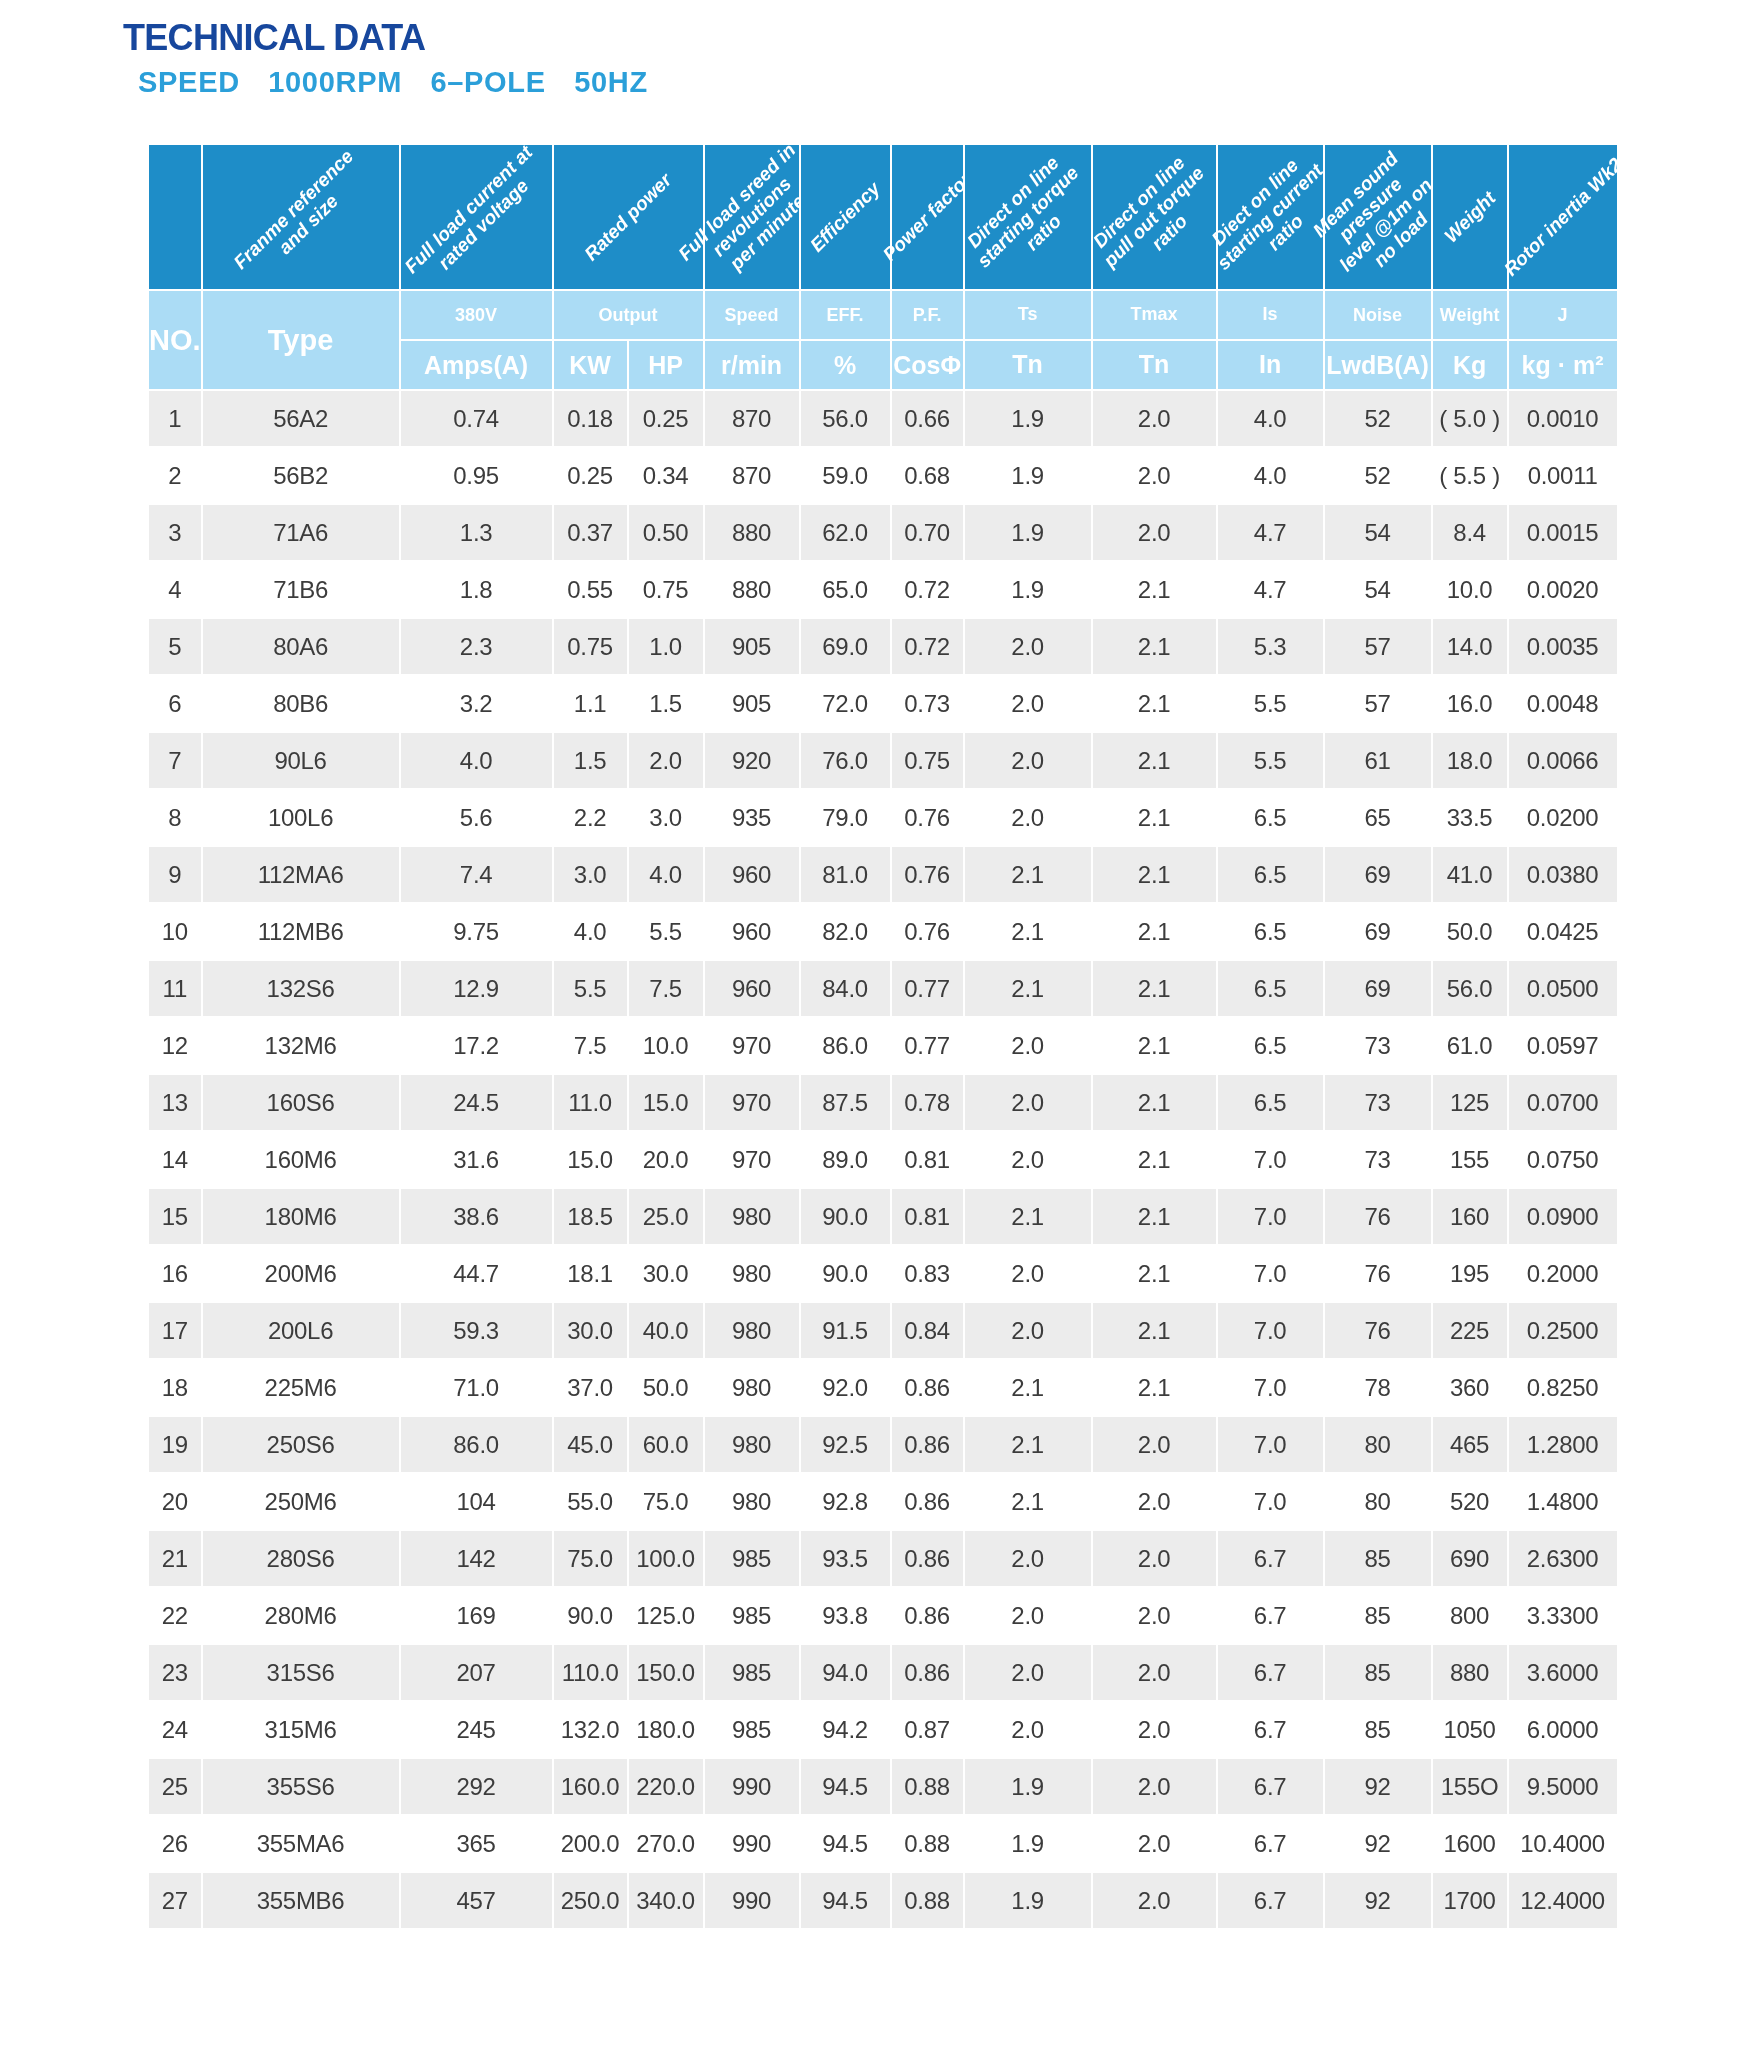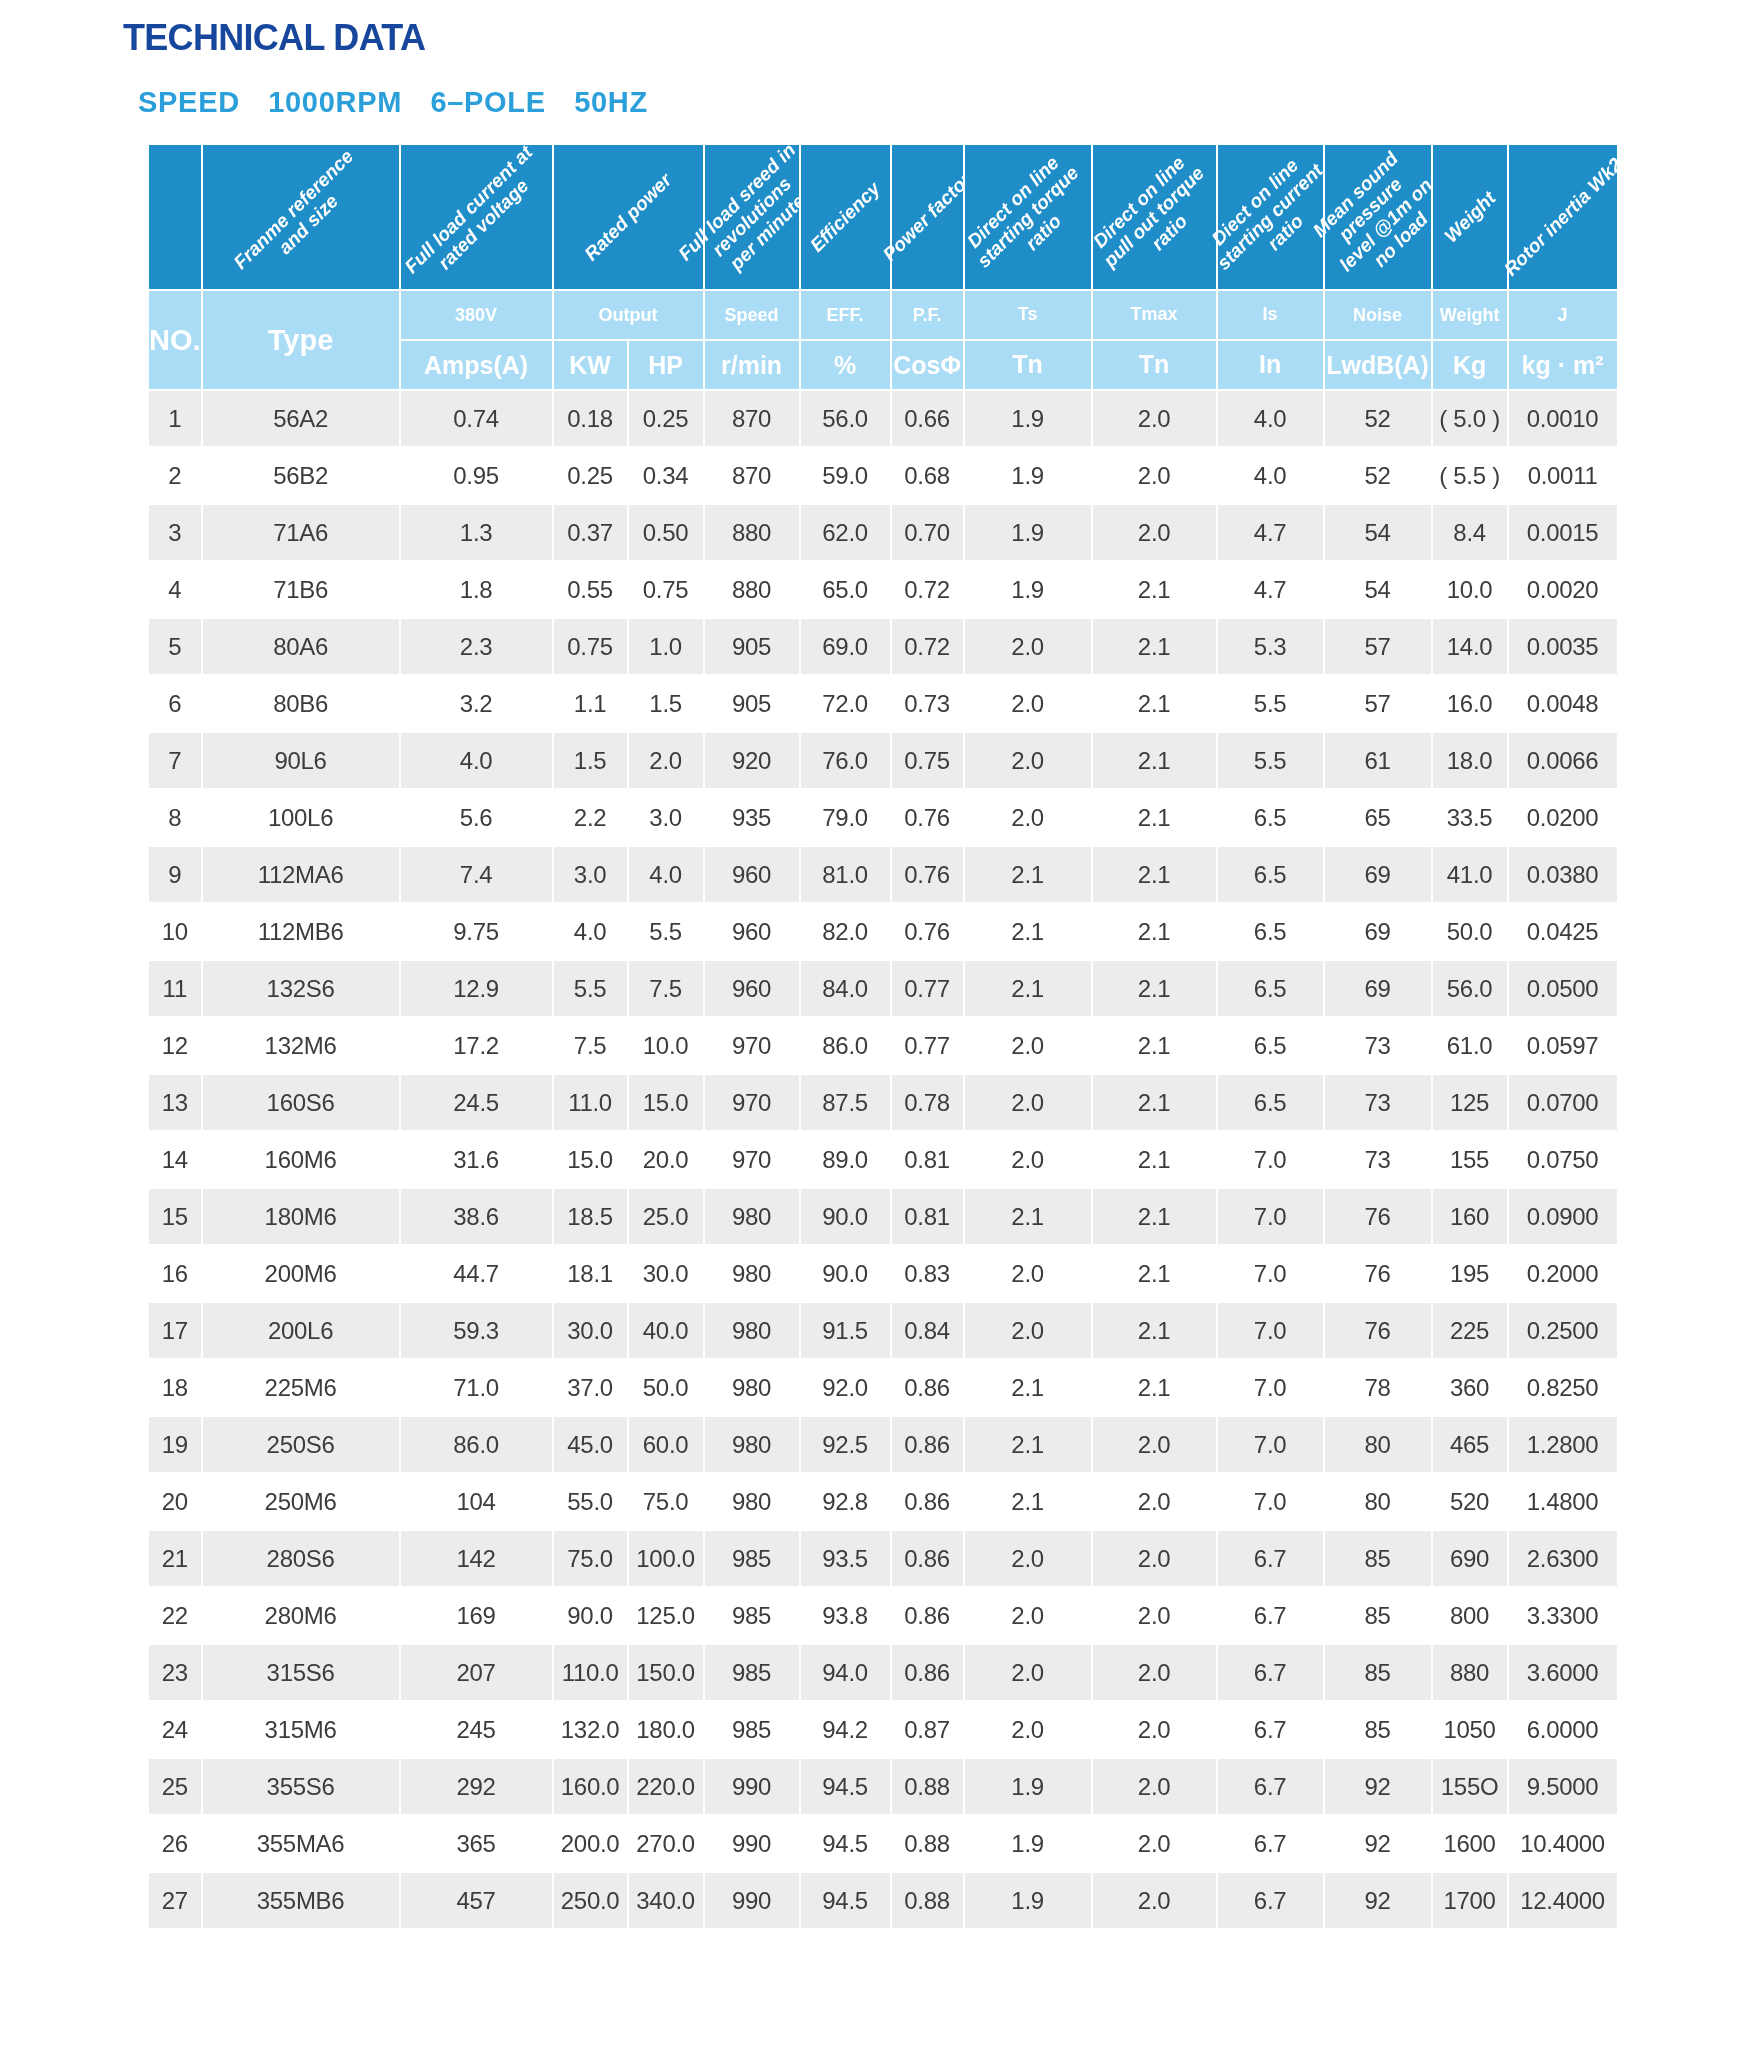--- a/index.html
+++ b/index.html
@@ -7,21 +7,21 @@
     width:1758px;height:2066px;position:relative;background:#ffffff;
     font-family:"Liberation Sans", sans-serif;
   }
   .page-title{
     position:absolute;left:123px;top:17px;
     font-size:36px;font-weight:bold;letter-spacing:-0.7px;color:#17479d;
   }
   .page-subtitle{
     position:absolute;left:138px;top:66px;
     font-size:29px;font-weight:bold;color:#2b9fd9;
-    word-spacing:19.6px;letter-spacing:0.7px;margin-top:20px;
+    word-spacing:19.6px;letter-spacing:0.7px;
   }
   table.tech{
     position:absolute;left:147px;top:143px;
     border-collapse:separate;border-spacing:2.8px;table-layout:fixed;
   }
   col.c-no{width:50px}   col.c-type{width:196px} col.c-amps{width:151px}
   col.c-kw{width:73px}  col.c-hp{width:74px}   col.c-rmin{width:94px}
   col.c-eff{width:89px} col.c-pf{width:71px}   col.c-ts{width:126px}
   col.c-tmax{width:123px}col.c-is{width:105px}   col.c-noise{width:106px}
   col.c-kg{width:74px}  col.c-j{width:108px}

